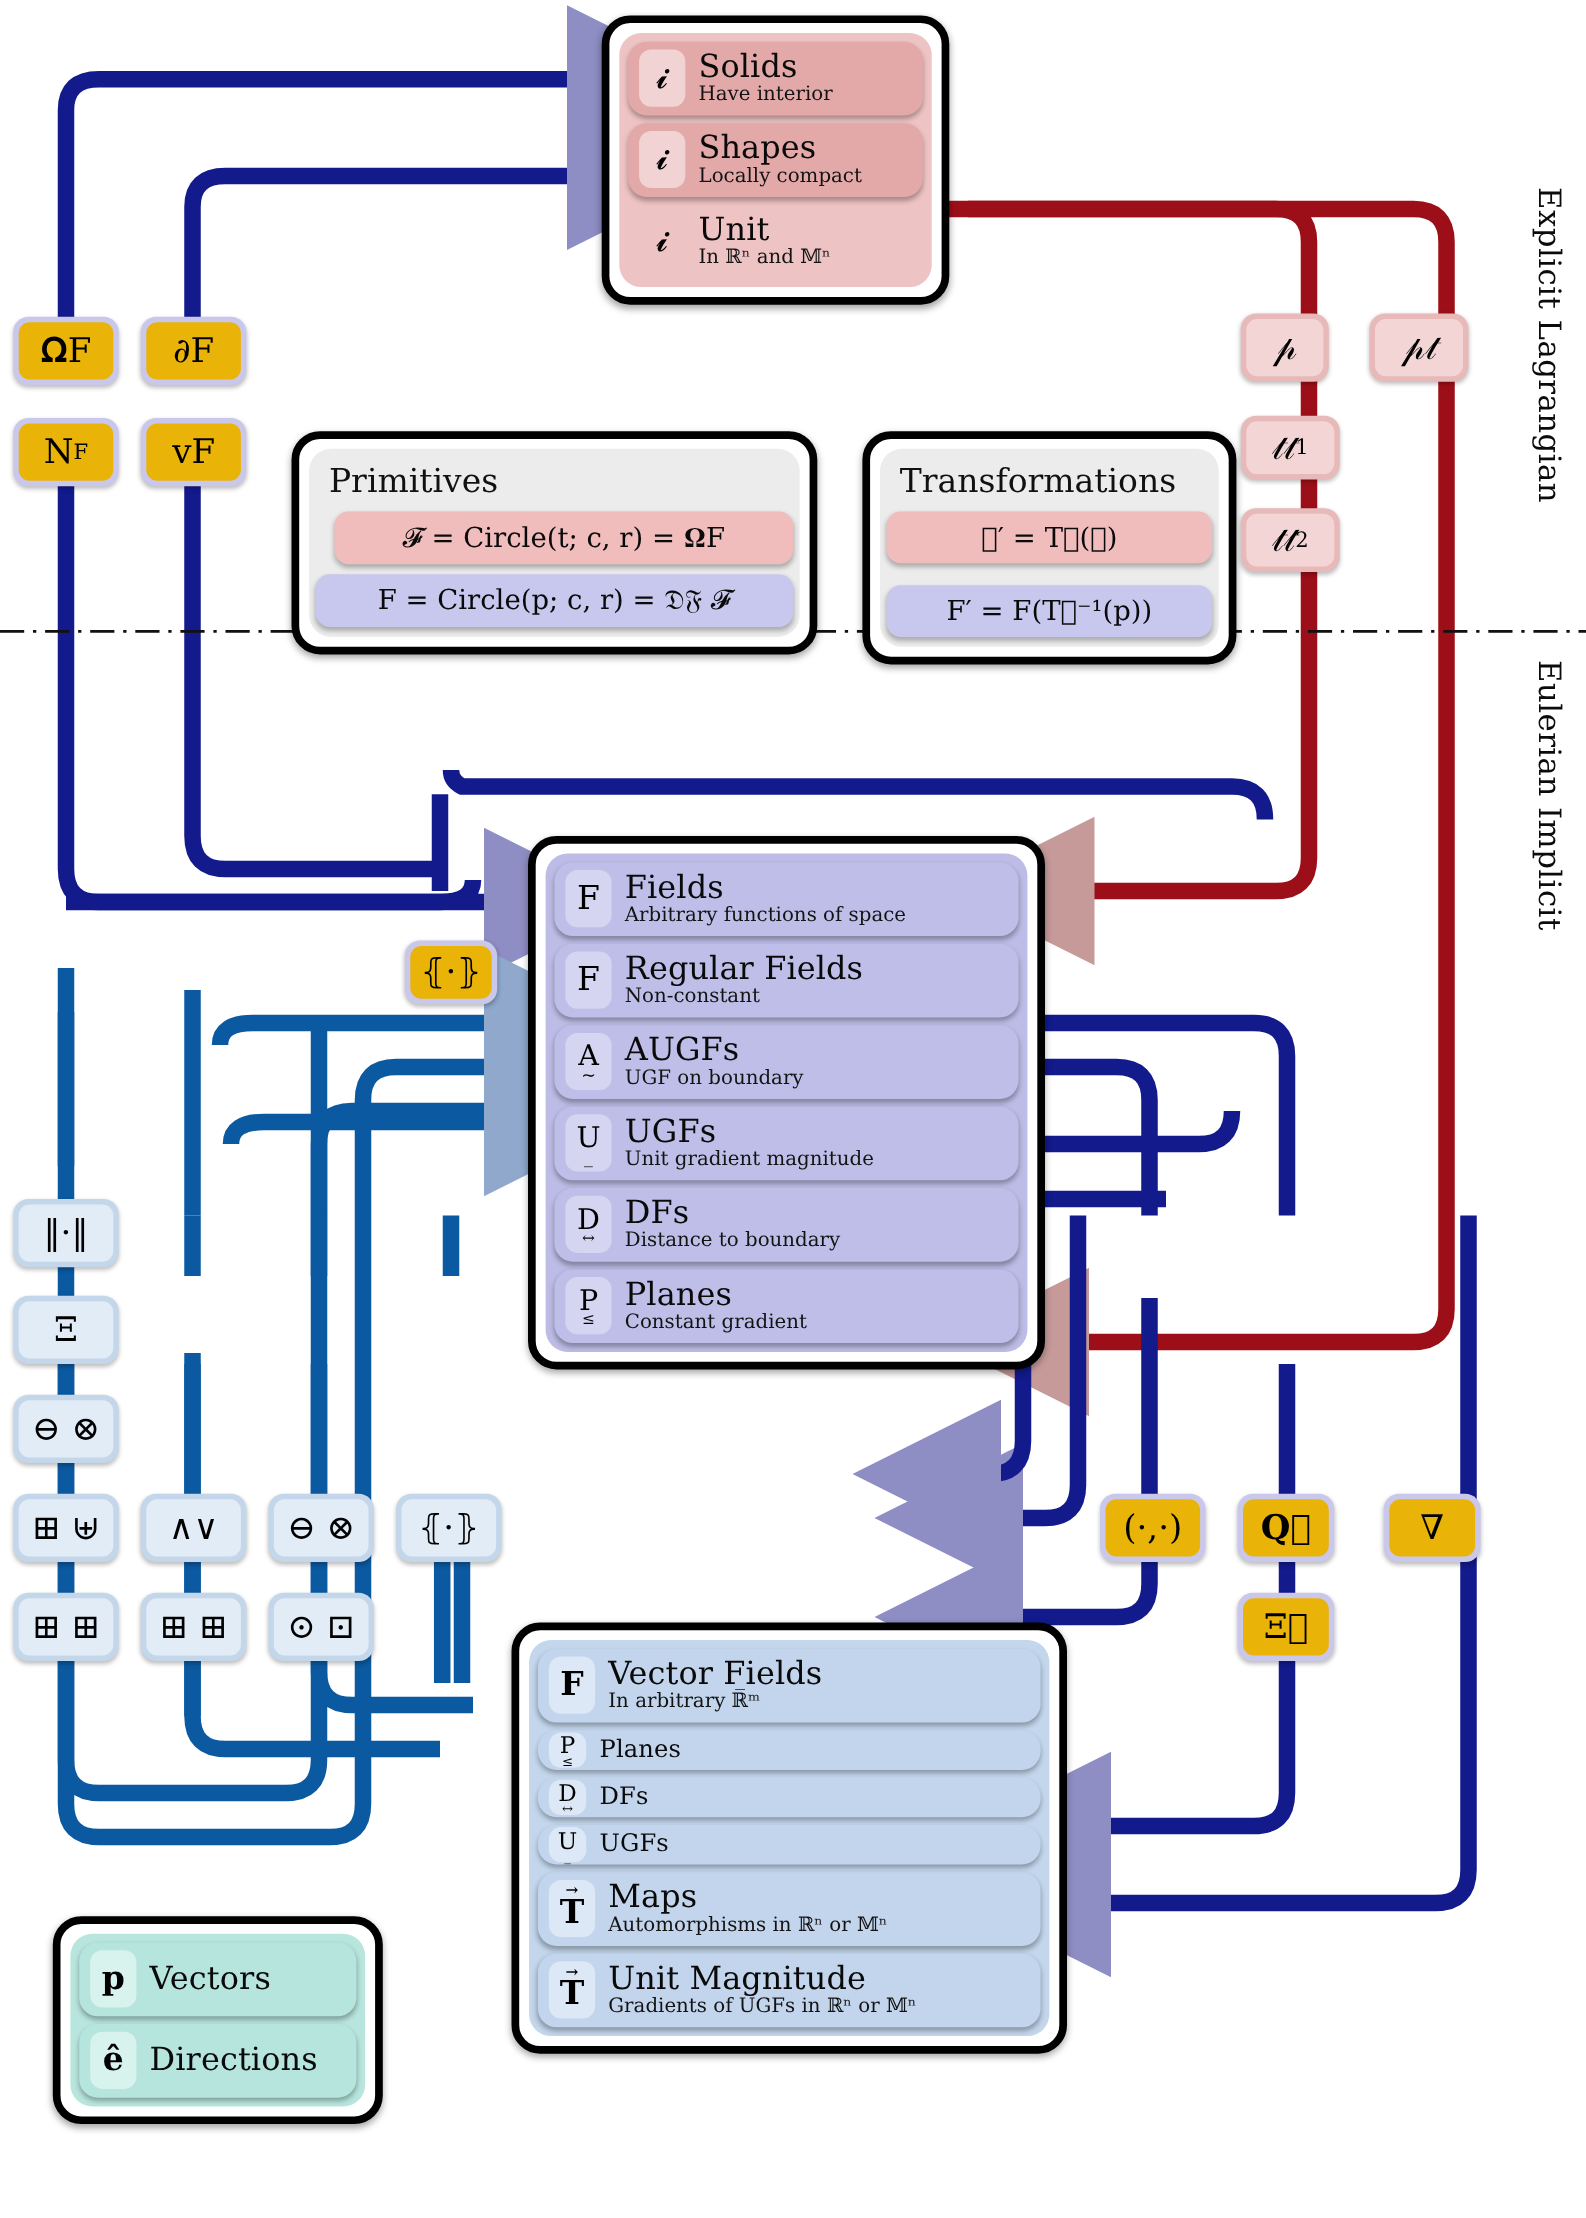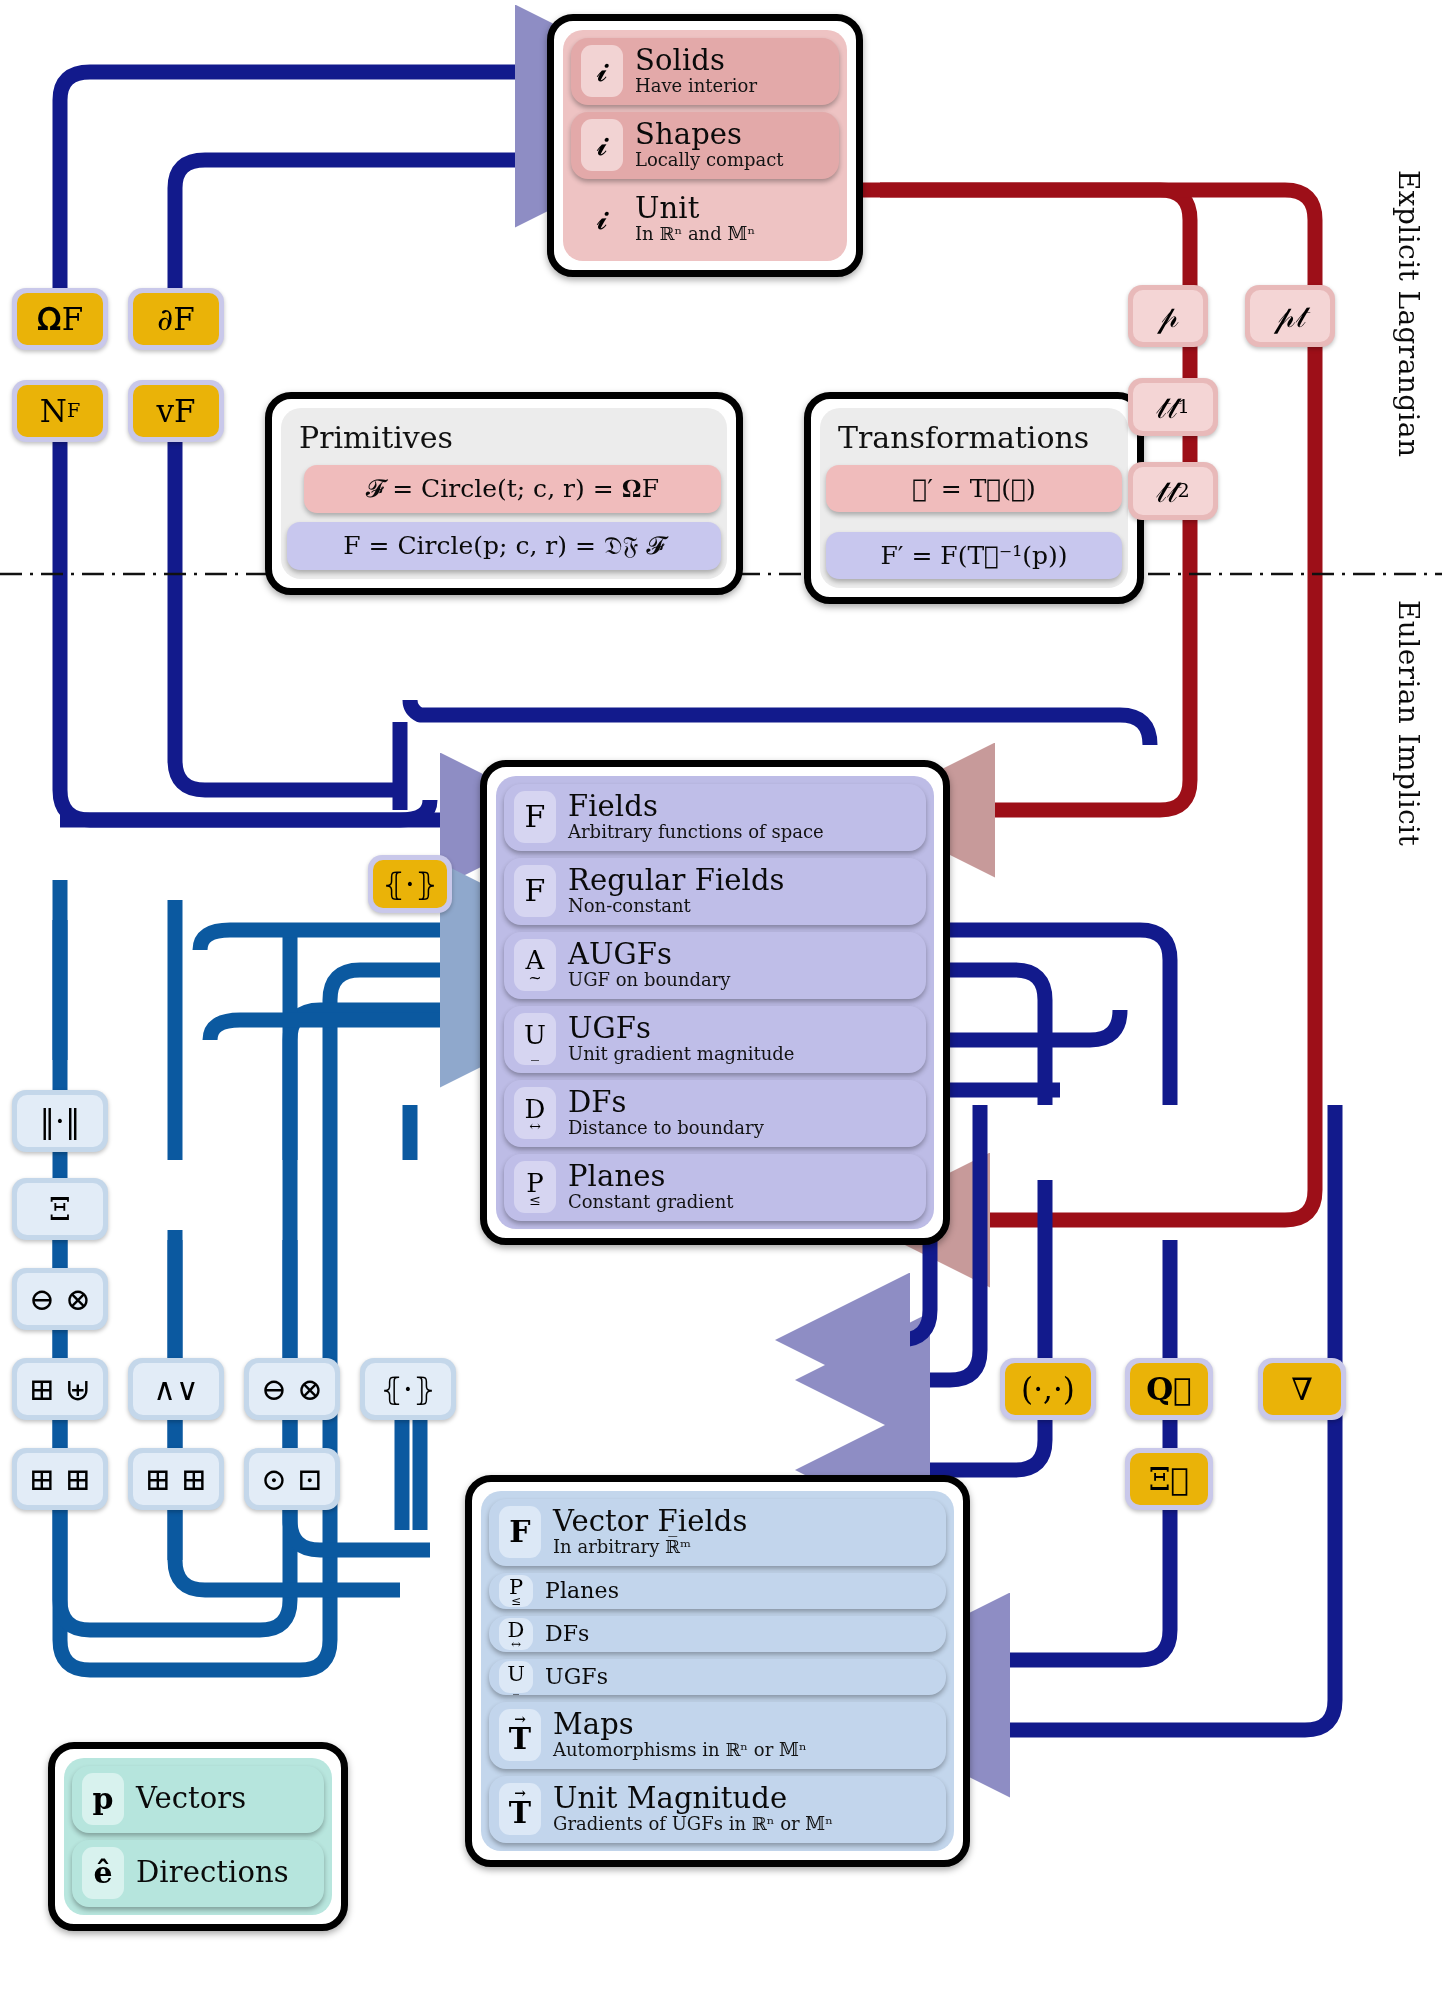--- a/index.html
+++ b/index.html
@@ -192,21 +192,21 @@
   </div>
 
   <div class="group" style="left:265px; top:392px; width:478px;">
     <div style="background:#ececec; border-radius:20px; padding:6px 6px 9px 6px;">
       <div class="panel-head">Primitives</div>
       <div class="formula red" style="margin-bottom:9px;margin-left:17px;">𝓕 = Circle(t; c, r) = 𝛀F</div>
       <div class="formula pur">F = Circle(p; c, r) = 𝔇𝔉 𝓕</div>
     </div>
   </div>
 
-  <div class="group" style="left:804px; top:392px; width:340px;">
+  <div class="group" style="left:784px; top:392px; width:340px;">
     <div style="background:#ececec; border-radius:20px; padding:6px 6px 9px 6px;">
       <div class="panel-head">Transformations</div>
       <div class="formula red" style="margin-bottom:20px;">𝓕′ = T⃗(𝓕)</div>
       <div class="formula pur">F′ = F(T⃗⁻¹(p))</div>
     </div>
   </div>
 
   <div class="group stacked" style="left:480px; top:760px; width:470px;">
     <div class="pur-group" style="border-radius:20px; padding:8px;">
       <div class="item pur-item">

